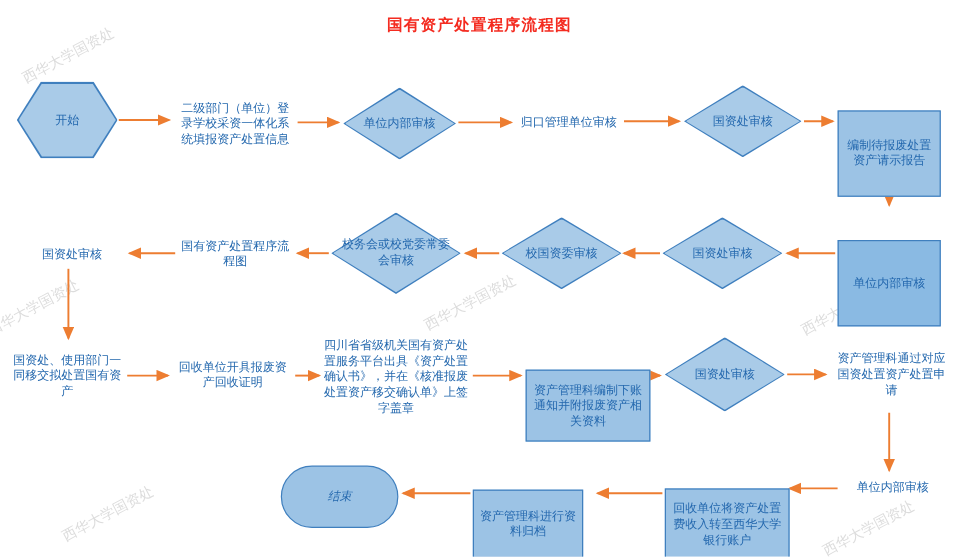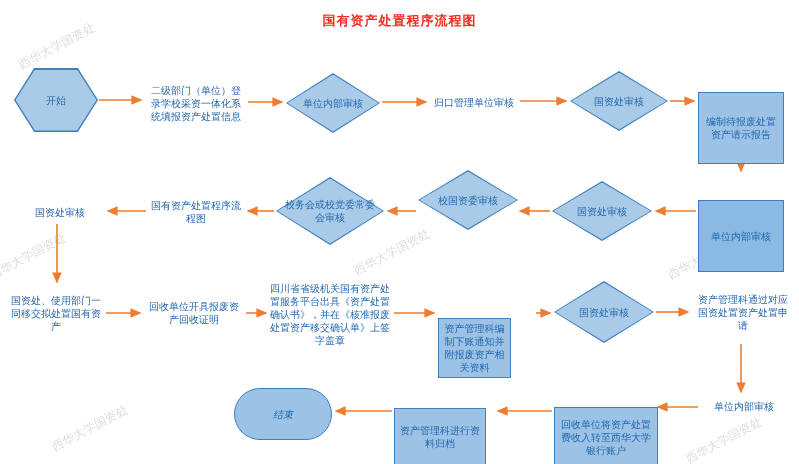--- a/index.html
+++ b/index.html
@@ -115,21 +115,21 @@
   <div class="node rectnode" style="left:698px;top:67px;width:86px;height:72px">编制待报废处置资产请示报告</div>
 
   <div class="node rectnode rect-dark" style="left:698px;top:175px;width:86px;height:72px">单位内部审核</div>
 
   <div class="node clipshape diamond" style="left:552px;top:181px;width:100px;height:60px">
     <div class="shape-border"></div>
     <div class="shape-fill"></div>
     <span class="lbl">国资处审核</span>
   </div>
 
-  <div class="node clipshape diamond" style="left:418px;top:170px;width:100px;height:60px">
+  <div class="node clipshape diamond" style="left:418px;top:181px;width:100px;height:60px">
     <div class="shape-border"></div>
     <div class="shape-fill"></div>
     <span class="lbl">校国资委审核</span>
   </div>
 
   <div class="node clipshape diamond" style="left:276px;top:177px;width:108px;height:68px">
     <div class="shape-border"></div>
     <div class="shape-fill"></div>
     <span class="lbl">校务会或校党委常委会审核</span>
   </div>
@@ -137,21 +137,21 @@
   <div class="node textnode" style="left:148px;top:192px;width:96px;height:40px">国有资产处置程序流程图</div>
 
   <div class="node textnode" style="left:16px;top:202px;width:88px;height:20px">国资处审核</div>
 
   <div class="node textnode" style="left:144px;top:292px;width:100px;height:42px">回收单位开具报废资产回收证明</div>
 
   <div class="node textnode" style="left:8px;top:286px;width:96px;height:54px">国资处、使用部门一同移交拟处置国有资产</div>
 
   <div class="node textnode" style="left:268px;top:278px;width:124px;height:72px">四川省省级机关国有资产处置服务平台出具《资产处置确认书》，并在《核准报废处置资产移交确认单》上签字盖章</div>
 
-  <div class="node rectnode" style="left:438px;top:293px;width:73px;height:60px">资产管理科编制下账通知并附报废资产相关资料</div>
+  <div class="node rectnode" style="left:438px;top:283px;width:104px;height:60px">资产管理科编制下账通知并附报废资产相关资料</div>
 
   <div class="node clipshape diamond" style="left:554px;top:281px;width:100px;height:62px">
     <div class="shape-border"></div>
     <div class="shape-fill"></div>
     <span class="lbl">国资处审核</span>
   </div>
 
   <div class="node textnode" style="left:692px;top:284px;width:102px;height:56px">资产管理科通过对应国资处置资产处置申请</div>
 
   <div class="node textnode" style="left:700px;top:396px;width:88px;height:20px">单位内部审核</div>

